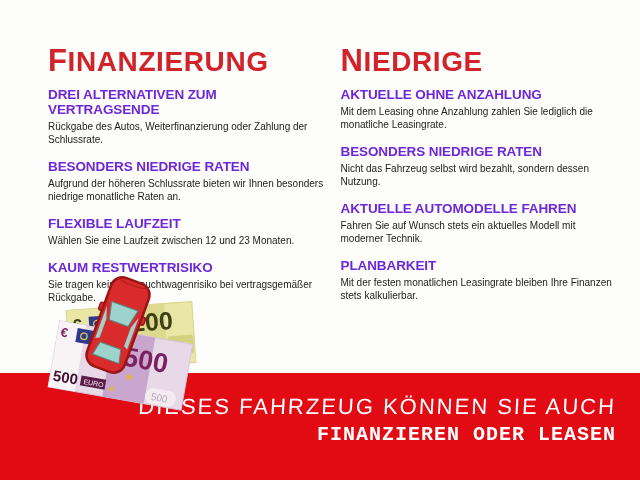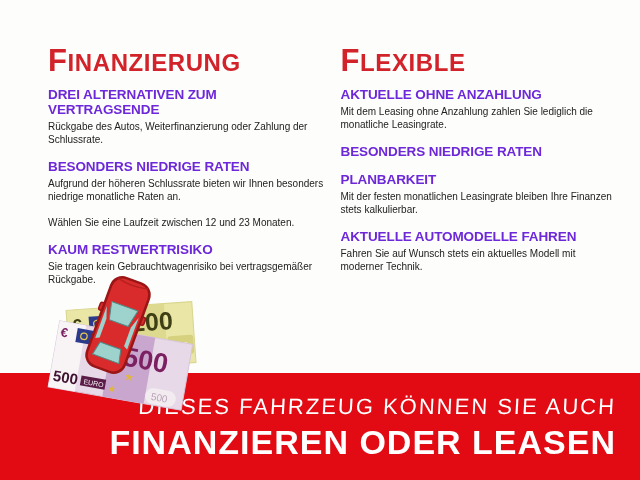--- a/index.html
+++ b/index.html
@@ -15,21 +15,21 @@
     position: absolute;
     left: 48px; top: 44px;
     width: 570px;
     display: flex;
   }
   .col { width: 285px; }
   .col + .col { margin-left: 15px; }
 
   .col-title {
     color: #d2232a;
-    font-size: 24px;
+    font-size: 28px;
     font-weight: 800;
     letter-spacing: 0.6px;
     line-height: 1.1;
     margin-bottom: 9px;
   }
   .col-title::first-letter { font-size: 31px; }
 
   .section { margin-bottom: 13px; }
   .section-heading {
     font-size: 13.5px;
@@ -56,24 +56,25 @@
     padding: 21px 24px 0 0;
   }
   .banner-line1 {
     font-size: 22px;
     font-weight: 500;
     letter-spacing: 2px;
     transform: skewX(-3deg);
     transform-origin: right;
   }
   .banner-line2 {
-    font-size: 34px;
+    font-size: 20px;
     font-weight: 800;
     letter-spacing: 1px;
     margin-top: 3px;
+    font-family: Liberation Mono, monospace;
   }
 
   
   .illustration {
     position: absolute;
     left: 10px; top: 266px;
     width: 280px; height: 170px;
   }
 </style>
 </head>
@@ -86,45 +87,47 @@
 
     <div class="section">
       <div class="section-heading">DREI ALTERNATIVEN ZUM VERTRAGSENDE</div>
       <div class="section-body">Rückgabe des Autos, Weiterfinanzierung oder Zahlung der Schlussrate.</div>
     </div>
     <div class="section">
       <div class="section-heading">BESONDERS NIEDRIGE RATEN</div>
       <div class="section-body">Aufgrund der höheren Schlussrate bieten wir Ihnen besonders niedrige monatliche Raten an.</div>
     </div>
     <div class="section">
+      <div class="section-heading">FLEXIBLE LAUFZEIT</div>
       <div class="section-body">Wählen Sie eine Laufzeit zwischen 12 und 23 Monaten.</div>
     </div>
     <div class="section">
       <div class="section-heading">KAUM RESTWERTRISIKO</div>
       <div class="section-body">Sie tragen kein Gebrauchtwagenrisiko bei vertragsgemäßer Rückgabe.</div>
     </div>
   </div>
 
   <div class="col">
-    <div class="col-title">FLEXIBLE</div>
+    <div class="col-title">NIEDRIGE</div>
 
     <div class="section">
       <div class="section-heading">AKTUELLE OHNE ANZAHLUNG</div>
       <div class="section-body">Mit dem Leasing ohne Anzahlung zahlen Sie lediglich die monatliche Leasingrate.</div>
     </div>
     <div class="section">
       <div class="section-heading">BESONDERS NIEDRIGE RATEN</div>
+      <div class="section-body">Nicht das Fahrzeug selbst wird bezahlt, sondern dessen Nutzung.</div>
+    </div>
+    <div class="section">
+      <div class="section-heading">AKTUELLE AUTOMODELLE FAHREN</div>
+      <div class="section-body">Fahren Sie auf Wunsch stets ein aktuelles Modell mit moderner Technik.</div>
     </div>
     <div class="section">
       <div class="section-heading">PLANBARKEIT</div>
       <div class="section-body">Mit der festen monatlichen Leasingrate bleiben Ihre Finanzen stets kalkulierbar.</div>
-    </div>
-    <div class="section">
-      <div class="section-heading">AKTUELLE AUTOMODELLE FAHREN</div>
-      <div class="section-body">Fahren Sie auf Wunsch stets ein aktuelles Modell mit moderner Technik.</div>
     </div>
   </div>
 
 </div>
 
 <div class="banner">
   <div class="banner-line1">DIESES FAHRZEUG KÖNNEN SIE AUCH</div>
   <div class="banner-line2">FINANZIEREN ODER LEASEN</div>
 </div>
 

